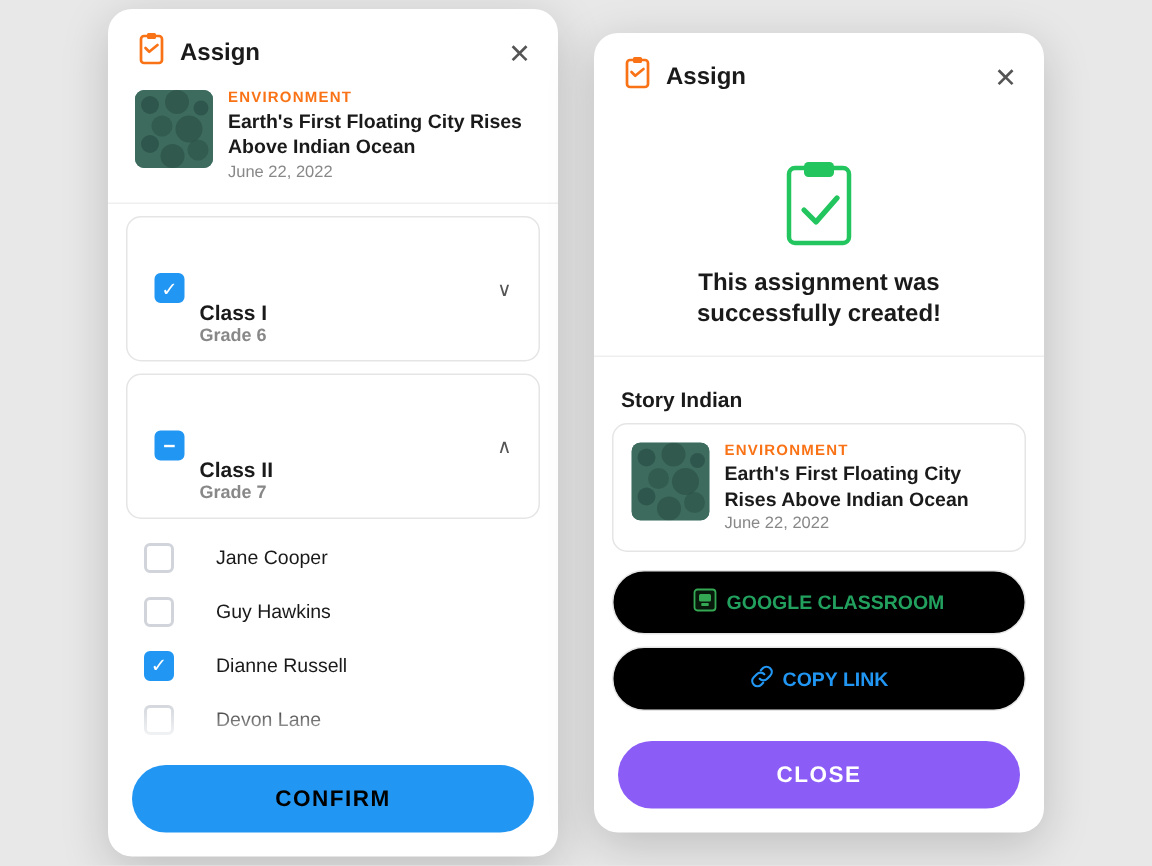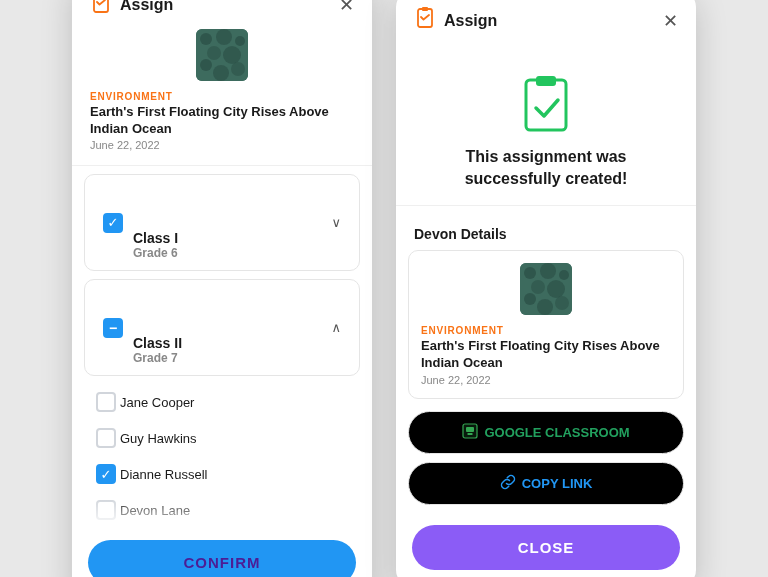--- a/index.html
+++ b/index.html
@@ -54,24 +54,23 @@
       background: none;
       border: none;
       cursor: pointer;
       font-size: 18px;
       color: #555;
       line-height: 1;
     }
 
     .article-row {
       display: flex;
-      align-items: center;
+      align-items: flex-start;
       gap: 10px;
       padding: 0 18px 14px 18px;
-      flex-direction: column;
     }
 
     .article-thumb {
       width: 52px;
       height: 52px;
       border-radius: 6px;
       flex-shrink: 0;
       background: #4a7c6f;
       overflow: hidden;
       display: flex;
@@ -191,38 +190,38 @@
     }
 
     .chevron {
       font-size: 13px;
       color: #555;
     }
 
     .student-item {
       display: flex;
       align-items: center;
-      gap: 4px;
+      gap: 28px;
       padding: 8px 18px 8px 24px;
     }
 
     .student-name {
       font-size: 13px;
       color: #1a1a1a;
     }
 
     .modal-footer {
       padding: 12px 16px 16px 16px;
       margin-top: auto;
     }
 
     .confirm-btn {
       width: 100%;
       background: #2196f3;
-      color: #4c1d95;
+      color: #000000;
       border: none;
       border-radius: 30px;
       padding: 14px;
       font-size: 15px;
       font-weight: 700;
       letter-spacing: 1px;
       cursor: pointer;
     }
 
     .close-action-btn {
@@ -420,21 +419,21 @@
       <rect x="12" y="8" width="40" height="50" rx="4" stroke="#22c55e" stroke-width="3" fill="none"></rect>
       <rect x="22" y="4" width="20" height="10" rx="3" fill="#22c55e"></rect>
       <path d="M22 36 l8 8 L44 28" stroke="#22c55e" stroke-width="3.5" stroke-linecap="round" stroke-linejoin="round"></path>
     </svg>
   </div>
 
   <div class="success-message">This assignment was successfully created!</div>
 
   <div class="divider"></div>
 
-  <div class="story-details-label">Devon Details</div>
+  <div class="story-details-label">Story Indian</div>
 
   <div class="story-details-box">
     <div class="article-row" style="padding:0;">
       <div class="article-thumb">
         <svg viewBox="0 0 52 52" xmlns="http://www.w3.org/2000/svg">
           <rect width="52" height="52" fill="#3d6b5e"></rect>
           <circle cx="10" cy="10" r="6" fill="#2a4d44" opacity="0.7"></circle>
           <circle cx="28" cy="8" r="8" fill="#2a4d44" opacity="0.6"></circle>
           <circle cx="44" cy="12" r="5" fill="#2a4d44" opacity="0.7"></circle>
           <circle cx="18" cy="24" r="7" fill="#2a4d44" opacity="0.5"></circle>

